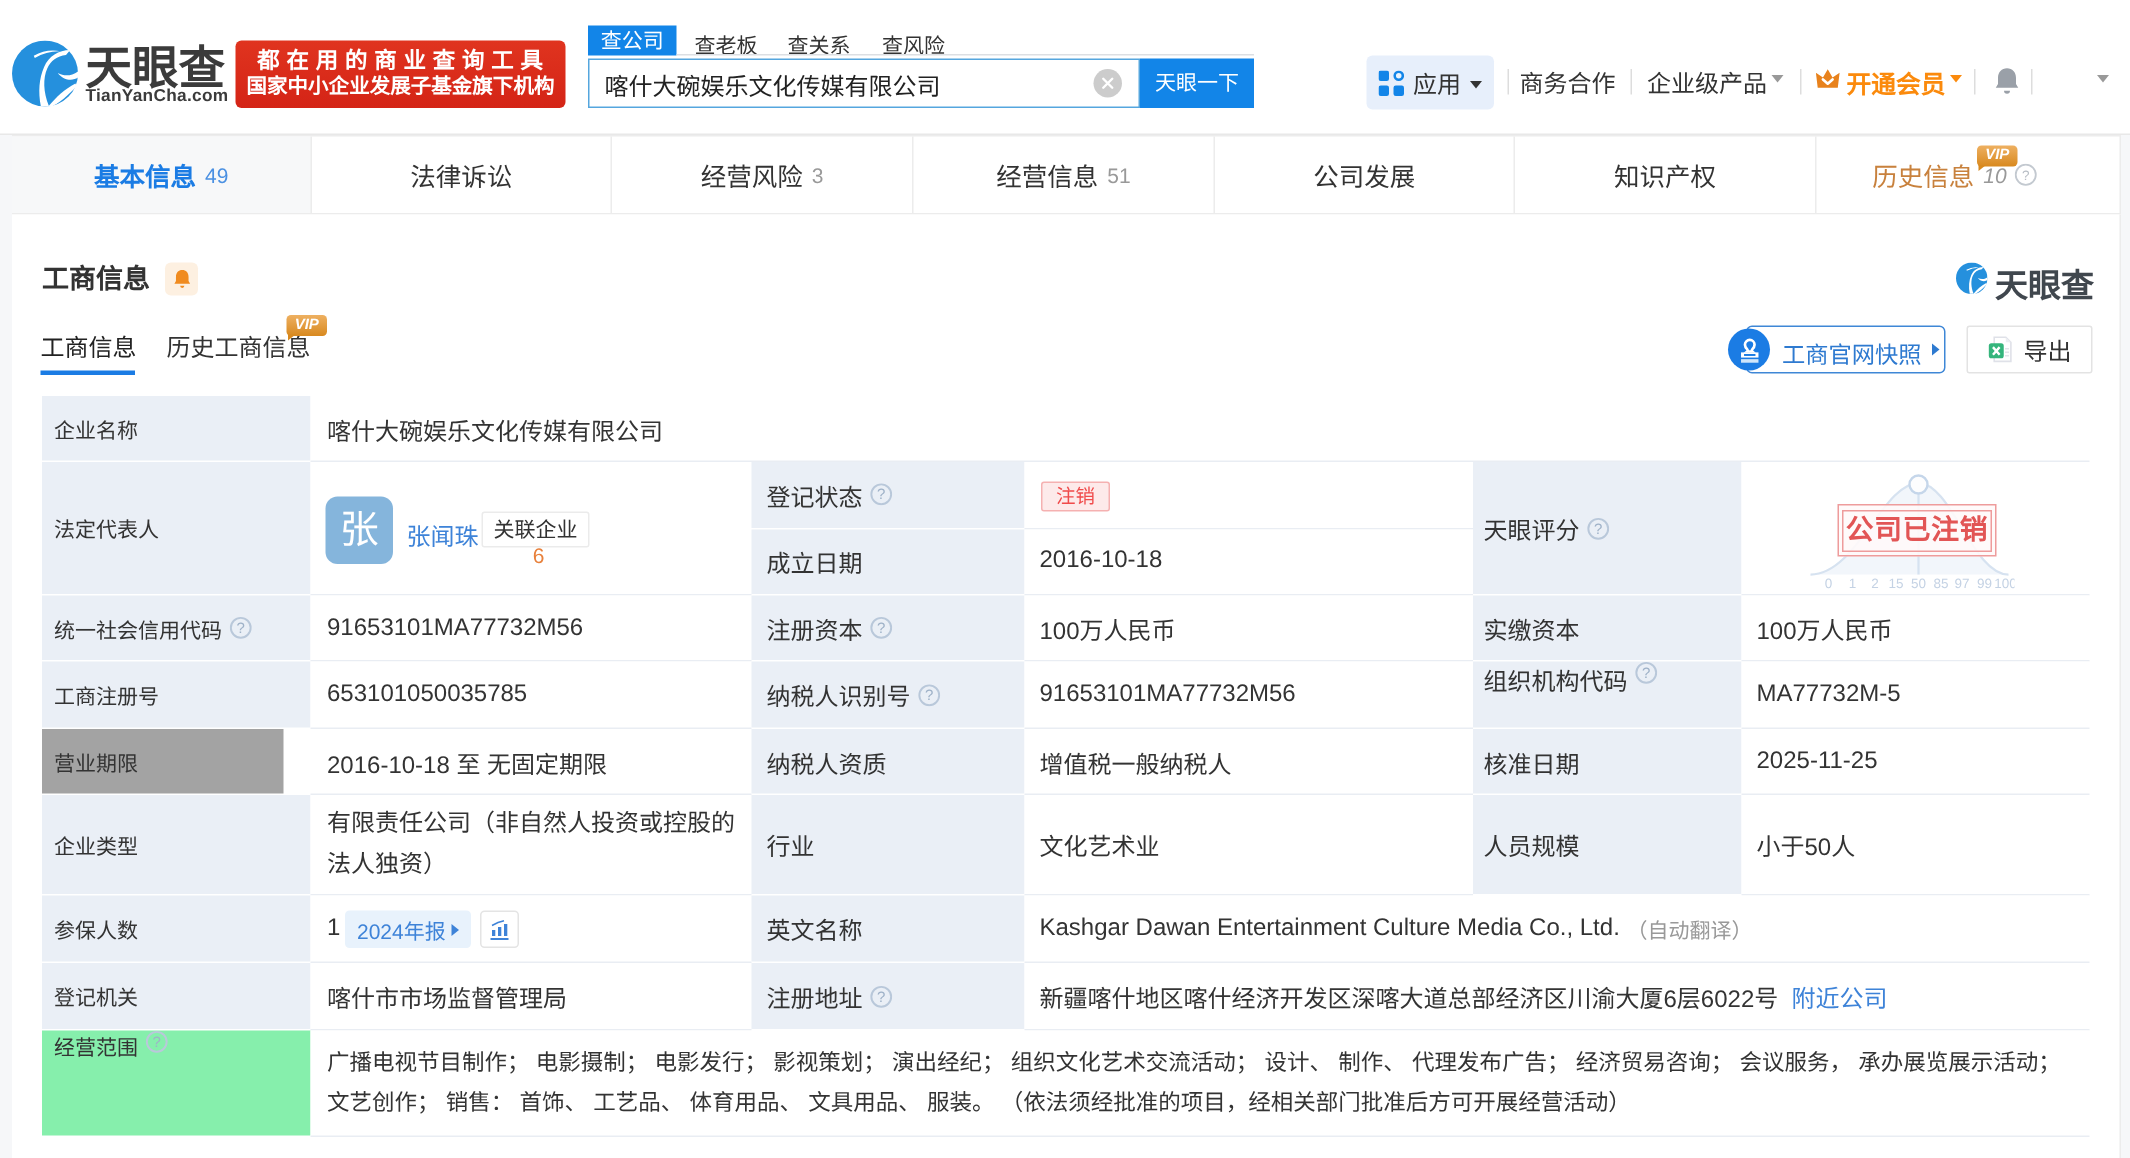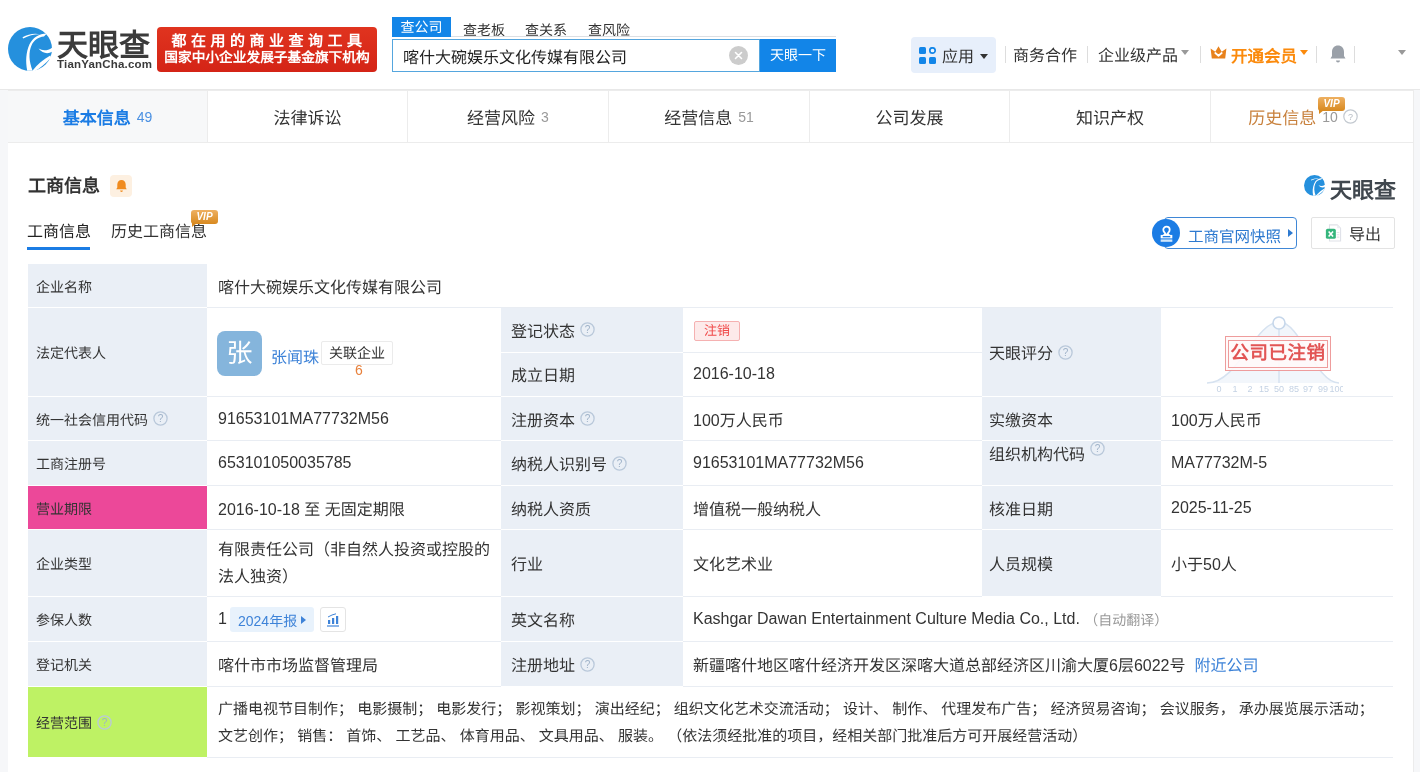--- a/index.html
+++ b/index.html
@@ -95,21 +95,21 @@
       <span style="font-size:14px;color:#999;margin-left:6px;">51</span>
   </div>
   <div class="flex" style="width:200px;border-right:1px solid #ececec;justify-content:center;">
     <span style="font-size:17px;color:#333;">公司发展</span>
   </div>
   <div class="flex" style="width:201px;border-right:1px solid #ececec;justify-content:center;">
     <span style="font-size:17px;color:#333;">知识产权</span>
   </div>
   <div class="flex" style="width:200px;justify-content:center;position:relative;padding-right:16px;">
     <span style="font-size:17px;color:#c8813d;">历史信息</span>
-      <span style="font-size:14px;color:#999;margin-left:6px;">10</span>
+      <span style="font-size:14px;color:#999;margin-left:6px;font-style:italic;">10</span>
     <svg width="15" height="15" viewBox="0 0 15 15" style="margin-left:5px;">
       <circle cx="7.5" cy="7.5" r="6.7" fill="none" stroke="#c3c9d0" stroke-width="1.2"></circle>
       <text x="7.5" y="10.7" font-size="9" fill="#b6bcc4" text-anchor="middle">?</text>
     </svg>
     <div style="position:absolute;left:107px;top:6px;width:27px;height:14px;background:linear-gradient(180deg,#eeb061,#d8891f);border-radius:3px;color:#fff;font-size:10px;font-weight:bold;font-style:italic;text-align:center;line-height:14px;">VIP<span style="position:absolute;left:1px;bottom:-3px;width:0;height:0;border-top:4px solid #d8891f;border-right:5px solid transparent;"></span></div>
   </div>
 </div>
 
 <div class="abs" style="left:8px;top:143px;width:1406px;height:629px;background:#fff;border-right:1px solid #ececec;"></div>
 
@@ -219,21 +219,21 @@
     </div>
     <div class="abs" style="left: 683px; top: 441px; width: 299px; height: 45px; display: flex; align-items: center; border-bottom: 1px solid rgb(233, 237, 243); background: rgb(255, 255, 255); padding-left: 10px; font-size: 16px; color: rgb(51, 51, 51);">91653101MA77732M56</div>
     <div class="abs" style="left: 982px; top: 441px; width: 179px; height: 44px; display: flex; background: rgb(234, 239, 246); padding-left: 7px; font-size: 16px; color: rgb(51, 51, 51);">
       <span>组织机构代码</span>
       <svg width="15" height="15" viewBox="0 0 15 15" style="margin-left:5px;flex:none;">
         <circle cx="7.5" cy="7.5" r="6.6" fill="none" stroke="#b9c8da" stroke-width="1.3"></circle>
         <text x="7.5" y="10.8" font-size="10" fill="#9fb2c8" text-anchor="middle">?</text>
       </svg>
     </div>
     <div class="abs" style="left: 1161px; top: 441px; width: 232px; height: 45px; display: flex; align-items: center; border-bottom: 1px solid rgb(233, 237, 243); background: rgb(255, 255, 255); padding-left: 10px; font-size: 16px; color: rgb(51, 51, 51);">MA77732M-5</div>
-    <div class="abs" style="left: 28px; top: 486px; width: 179px; height: 43px; display: flex; align-items: center; background: #ec4899; padding-left: 8px; font-size: 14px; color: rgb(51, 51, 51);">
+    <div class="abs" style="left: 28px; top: 486px; width: 161px; height: 43px; display: flex; align-items: center; background: #a3a3a3; padding-left: 8px; font-size: 14px; color: rgb(51, 51, 51);">
       <span>营业期限</span>
     </div>
     <div class="abs" style="left: 207px; top: 486px; width: 294px; height: 44px; display: flex; align-items: center; border-bottom: 1px solid rgb(233, 237, 243); background: rgb(255, 255, 255); padding-left: 11px; font-size: 16px; color: rgb(51, 51, 51);">2016-10-18 至 无固定期限</div>
     <div class="abs" style="left: 501px; top: 486px; width: 182px; height: 43px; display: flex; align-items: center; background: rgb(234, 239, 246); padding-left: 10px; font-size: 16px; color: rgb(51, 51, 51);">
       <span>纳税人资质</span>
     </div>
     <div class="abs" style="left: 683px; top: 486px; width: 299px; height: 44px; display: flex; align-items: center; border-bottom: 1px solid rgb(233, 237, 243); background: rgb(255, 255, 255); padding-left: 10px; font-size: 16px; color: rgb(51, 51, 51);">增值税一般纳税人</div>
     <div class="abs" style="left: 982px; top: 486px; width: 179px; height: 43px; display: flex; align-items: center; background: rgb(234, 239, 246); padding-left: 7px; font-size: 16px; color: rgb(51, 51, 51);">
       <span>核准日期</span>
     </div>
@@ -265,21 +265,21 @@
     </div>
     <div class="abs" style="left: 207px; top: 642px; width: 294px; height: 45px; display: flex; align-items: center; border-bottom: 1px solid rgb(233, 237, 243); background: rgb(255, 255, 255); padding-left: 11px; font-size: 16px; color: rgb(51, 51, 51);">喀什市市场监督管理局</div>
     <div class="abs" style="left: 501px; top: 642px; width: 182px; height: 44px; display: flex; align-items: center; background: rgb(234, 239, 246); padding-left: 10px; font-size: 16px; color: rgb(51, 51, 51);">
       <span>注册地址</span>
       <svg width="15" height="15" viewBox="0 0 15 15" style="margin-left:5px;flex:none;">
         <circle cx="7.5" cy="7.5" r="6.6" fill="none" stroke="#b9c8da" stroke-width="1.3"></circle>
         <text x="7.5" y="10.8" font-size="10" fill="#9fb2c8" text-anchor="middle">?</text>
       </svg>
     </div>
     <div class="abs" style="left: 683px; top: 642px; width: 710px; height: 45px; display: flex; align-items: center; border-bottom: 1px solid rgb(233, 237, 243); background: rgb(255, 255, 255); padding-left: 10px; font-size: 16px; color: rgb(51, 51, 51);">新疆喀什地区喀什经济开发区深喀大道总部经济区川渝大厦6层6022号&nbsp;&nbsp;<span style="color:#3e83d8;">附近公司</span></div>
-    <div class="abs" style="left: 28px; top: 687px; width: 179px; height: 70px; display: flex; align-items: center; background: #bef264; padding-left: 8px; font-size: 14px; color: rgb(51, 51, 51);">
+    <div class="abs" style="left: 28px; top: 687px; width: 179px; height: 70px; display: flex; background: #86efac; padding-left: 8px; font-size: 14px; color: rgb(51, 51, 51);">
       <span>经营范围</span>
       <svg width="15" height="15" viewBox="0 0 15 15" style="margin-left:5px;flex:none;">
         <circle cx="7.5" cy="7.5" r="6.6" fill="none" stroke="#b9c8da" stroke-width="1.3"></circle>
         <text x="7.5" y="10.8" font-size="10" fill="#9fb2c8" text-anchor="middle">?</text>
       </svg>
     </div>
     <div class="abs" style="left: 207px; top: 687px; width: 1186px; height: 71px; display: flex; align-items: center; border-bottom: 1px solid rgb(233, 237, 243); background: rgb(255, 255, 255); padding-left: 11px; font-size: 15px; color: rgb(51, 51, 51);">
       <span style="line-height:27px;">广播电视节目制作； 电影摄制； 电影发行； 影视策划； 演出经纪； 组织文化艺术交流活动； 设计、 制作、 代理发布广告； 经济贸易咨询； 会议服务， 承办展览展示活动；<br>文艺创作； 销售： 首饰、 工艺品、 体育用品、 文具用品、 服装。 （依法须经批准的项目，经相关部门批准后方可开展经营活动）</span>
     </div>
   </div>

